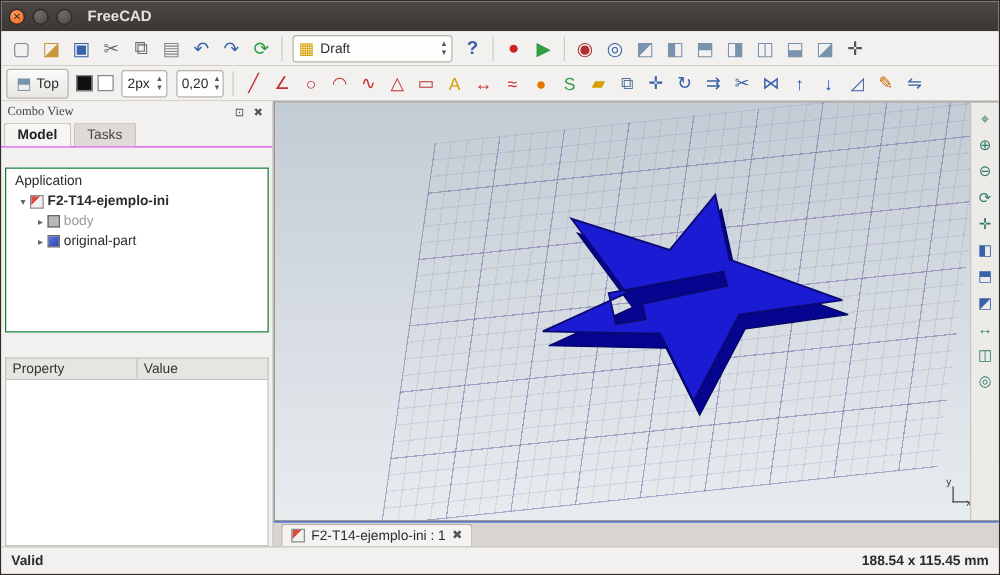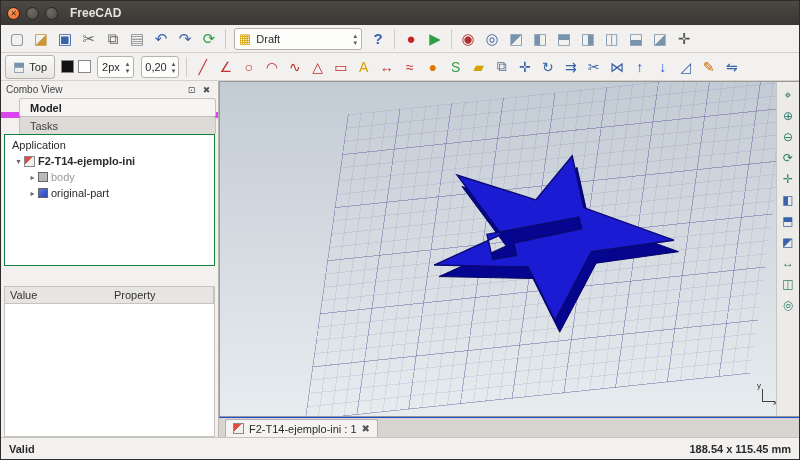--- a/index.html
+++ b/index.html
@@ -28,24 +28,24 @@
   .swatch.black { background:#111; }
   .swatch.white { background:#fff; }
   .spin { height:22px; background:#fdfdfc; border:1px solid #b6b3ad; border-radius:3px; display:inline-flex; align-items:center; padding:0 3px; margin:0 3px; }
   .spin .arrows { margin-left:5px; font-size:7px; color:#555; line-height:7px; display:flex; flex-direction:column; }
 
   
   .main { flex:1 1 auto; display:flex; min-height:0; }
 
   
   .left-panel { width:218px; flex:0 0 auto; border-right:1px solid #b9b6b1; display:flex; flex-direction:column; background:#f2f1ef; }
-  .panel-header { height:17px; display:flex; align-items:center; padding:0 5px; font-size:10px; color:#444; }
+  .panel-header { height:17px; display:flex; align-items:center; padding:0 5px; font-size:10px; color:#444;font-family:Liberation Serif, serif; }
   .panel-header .sp { flex:1; }
   .panel-hbtn { width:13px; height:13px; display:inline-flex; align-items:center; justify-content:center; font-size:9px; color:#555; margin-left:2px; }
-  .panel-tabs { display:flex; height:20px; border-bottom:6px solid #d946ef; padding-left:18px;flex-direction:column; }
+  .panel-tabs { display:flex; height:20px; border-bottom:1px solid #d946ef; padding-left:2px; }
   .tab { padding:3px 10px 2px; border:1px solid #c6c3be; border-bottom:none; border-radius:3px 3px 0 0; background:#dedbd6; margin-right:2px; color:#444; }
   .tab.active { background:#f6f5f3; font-weight:bold; color:#222; }
   .labels-bar { margin:3px; height:18px; border:1px solid #c0bdb8; background:linear-gradient(#f8f7f5,#e9e7e3); display:flex; align-items:center; padding:0 6px; color:#333; }
   .tree { flex:0 0 132px; background:#fff; border:1px solid #15803d; margin:16px 3px; overflow:hidden; padding:2px 0; }
   .tree-row { display:flex; align-items:center; height:16px; }
   .tw { width:11px; text-align:center; color:#666; font-size:8px; flex:0 0 auto; }
   .tree-label { margin-left:3px; }
   .tree-label.bold { font-weight:bold; }
   .tree-label.muted { color:#9a9a9a; }
   .doc-icon { width:11px; height:11px; background:linear-gradient(135deg,#e04b3c 0 40%,#f1f0ee 40% 100%); border:1px solid #8a8a8a; flex:0 0 auto; }
@@ -221,22 +221,22 @@
           <span class="tree-label muted">body</span>
         </div>
         <div class="tree-row" style="padding-left:22px;">
           <span class="tw">▸</span>
           <span class="cube-icon blue"></span>
           <span class="tree-label">original-part</span>
         </div>
       </div>
       <div class="prop-split"></div>
       <div class="prop-header">
+        <span class="prop-col">Property</span>
         <span class="prop-col" style="border-right:none;">Value</span>
-        <span class="prop-col">Property</span>
       </div>
       <div class="prop-body"></div>
     </div>
 
     <div class="vp-wrap">
       <div class="viewport">
         <div class="grid"></div>
 
         <svg class="star-svg" viewBox="0 0 262 192">
           <path d="M155,16 L167,70 L261,104 L175,116 L137,188 L109,132 L11,130 L81,98 L35,36 L117,62 Z" fill="#05058f" stroke="#03035f" stroke-width="1"></path>

